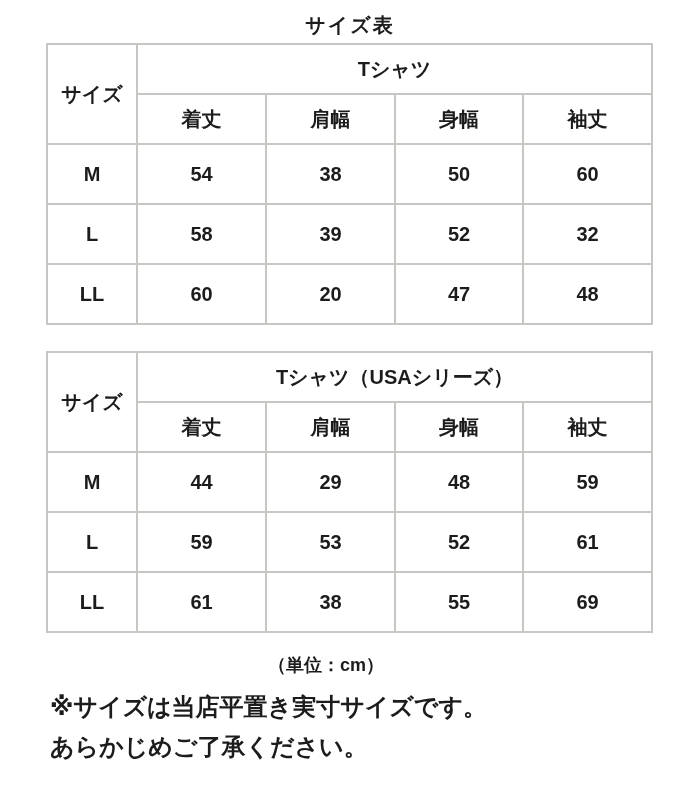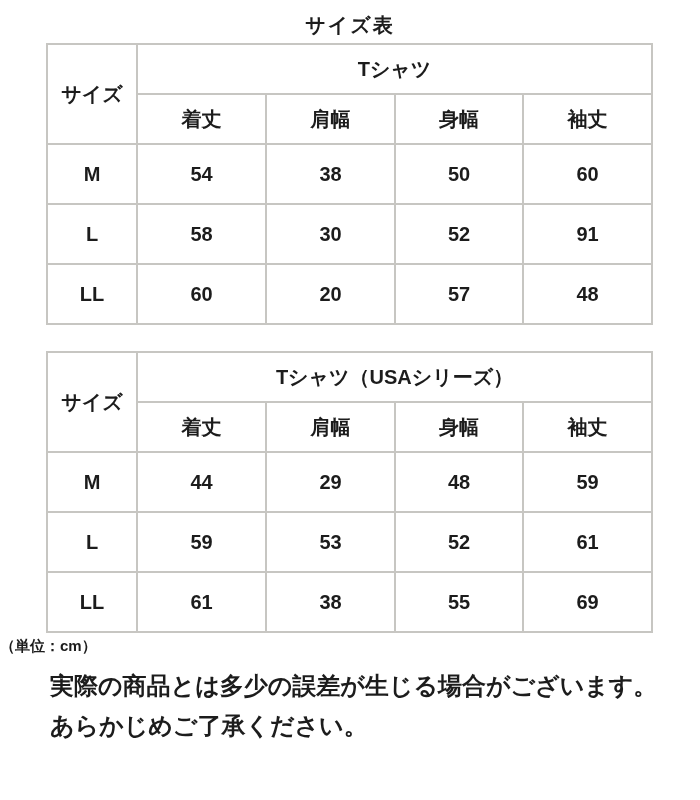--- a/index.html
+++ b/index.html
@@ -35,23 +35,23 @@
     vertical-align: middle;
     font-size: 20px;
     padding: 0;
     background: #ffffff;
   }
   td.hdr-row { height: 48px; }
   td.data-row { height: 58px; }
   .table-gap { height: 26px; }
   .unit-note {
     width: 652px;
-    text-align: left;
-    font-size: 15px;
-    margin-top: 4px;
+    text-align: center;
+    font-size: 18px;
+    margin-top: 20px;
   }
   .notes {
     margin-left: 50px;
     margin-top: 10px;
     font-size: 24px;
   }
   .notes .note-line {
     line-height: 40px;
     white-space: nowrap;
   }
@@ -83,29 +83,29 @@
     <tr>
       <td class="data-row">M</td>
       <td class="data-row">54</td>
       <td class="data-row">38</td>
       <td class="data-row">50</td>
       <td class="data-row">60</td>
     </tr>
     <tr>
       <td class="data-row">L</td>
       <td class="data-row">58</td>
-      <td class="data-row">30</td>
+      <td class="data-row">39</td>
       <td class="data-row">52</td>
-      <td class="data-row">91</td>
+      <td class="data-row">32</td>
     </tr>
     <tr>
       <td class="data-row">LL</td>
       <td class="data-row">60</td>
       <td class="data-row">20</td>
-      <td class="data-row">57</td>
+      <td class="data-row">47</td>
       <td class="data-row">48</td>
     </tr>
   </tbody>
 </table>
 
 <div class="table-gap"></div>
 
 <table class="size-table">
   <colgroup>
     <col style="width:90px">
@@ -145,15 +145,15 @@
       <td class="data-row">38</td>
       <td class="data-row">55</td>
       <td class="data-row">69</td>
     </tr>
   </tbody>
 </table>
 
 <div class="unit-note">（単位：cm）</div>
 
 <div class="notes">
-  <div class="note-line">実際の商品とは多少の誤差が生じる場合がございます。</div>
+  <div class="note-line">※サイズは当店平置き実寸サイズです。</div>
   <div class="note-line">あらかじめご了承ください。</div>
 </div>
 
 </body></html>

